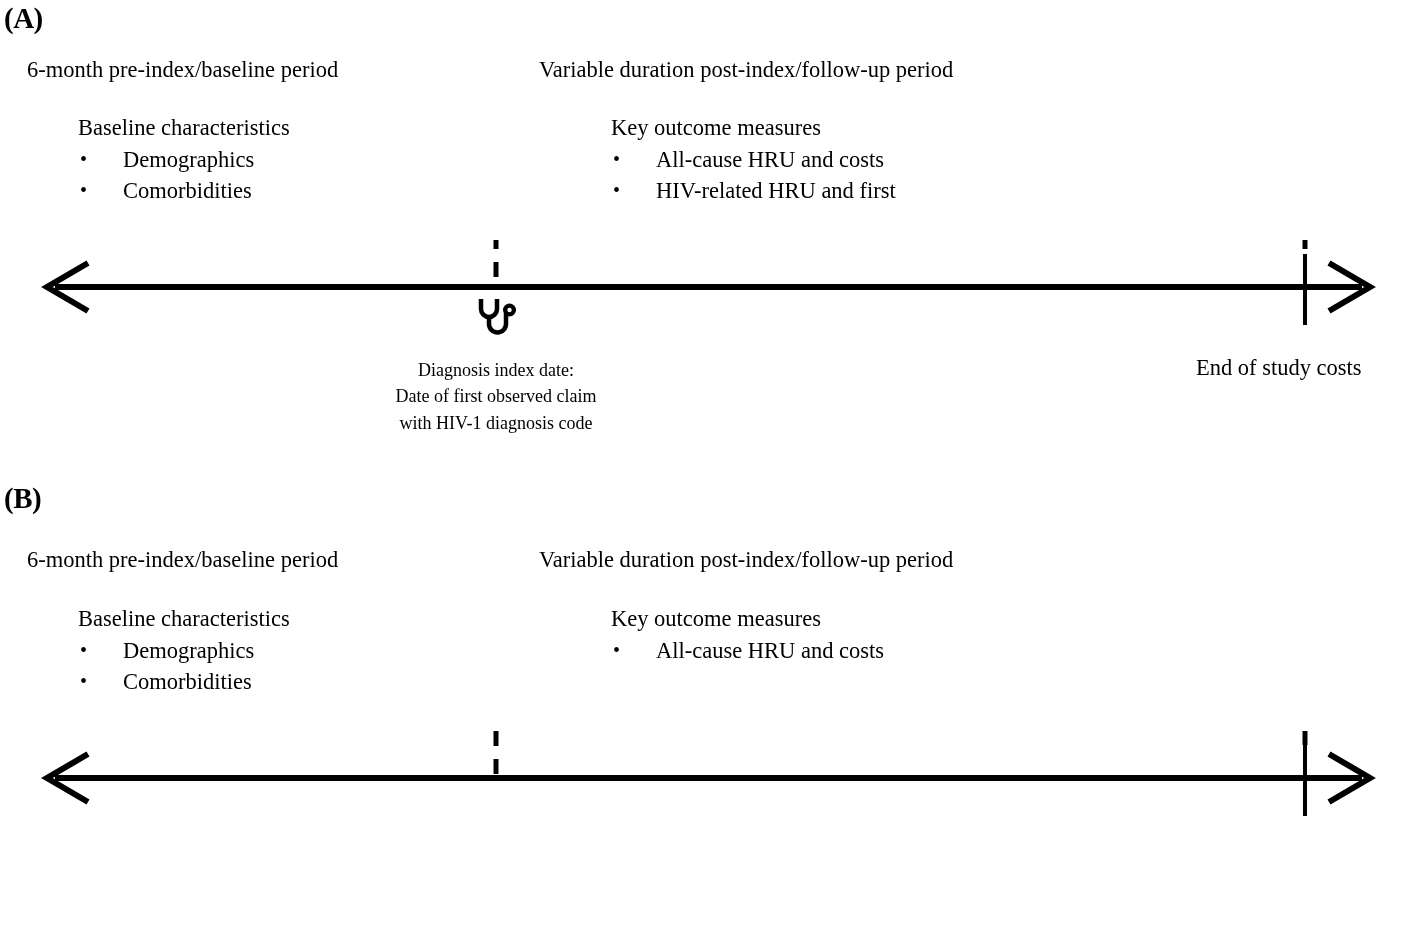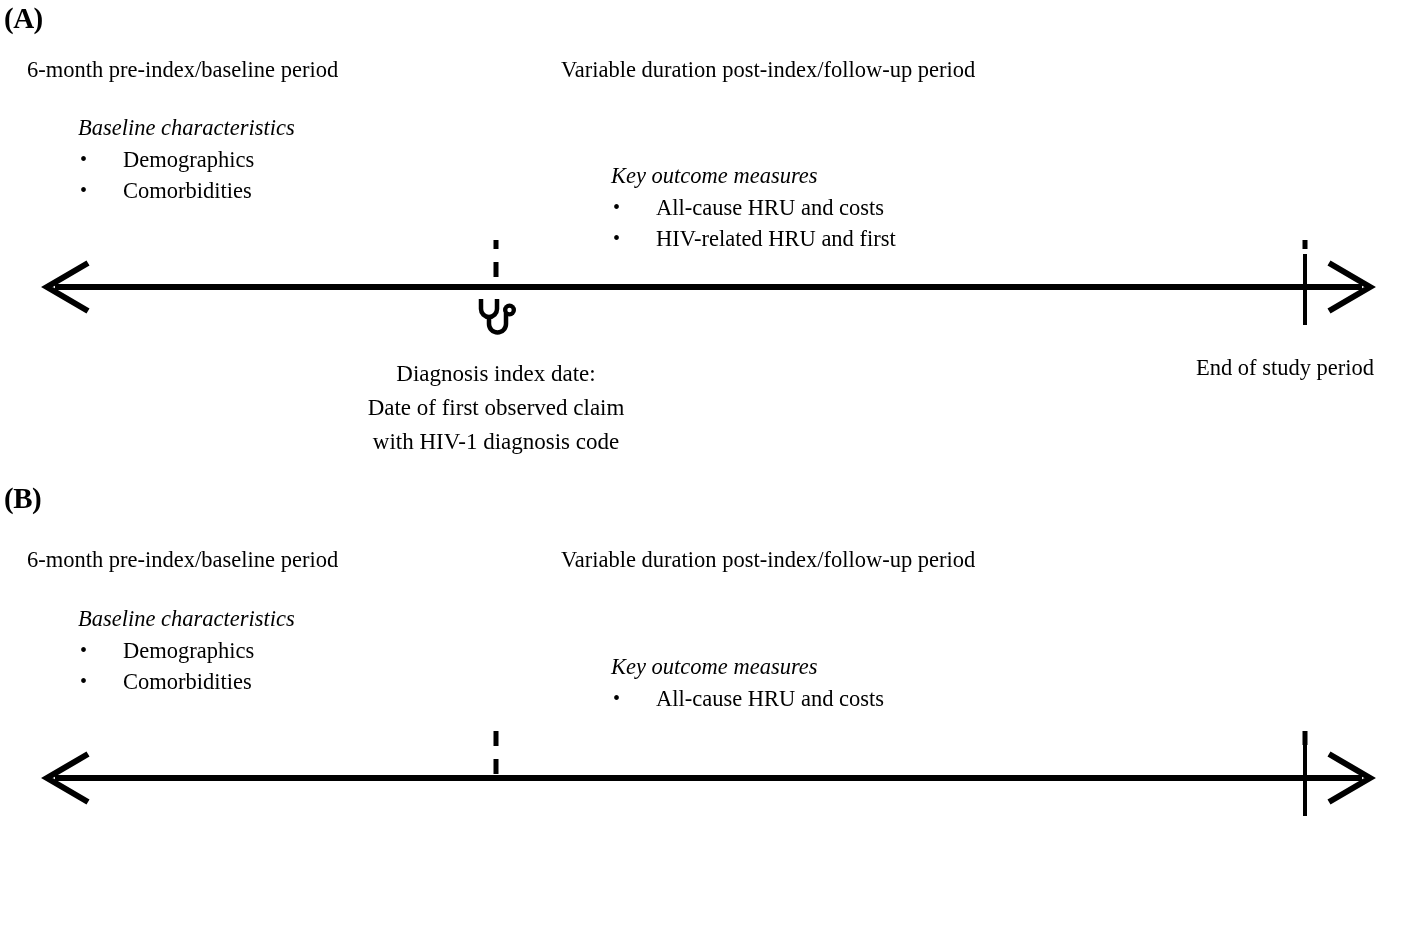--- a/index.html
+++ b/index.html
@@ -32,39 +32,39 @@
   #panel-b .panel-letter { top: 14px; }
 
   .period-heading {
     position: absolute;
     font-weight: normal;
     font-size: 22.5px;
     line-height: 1.1;
     white-space: nowrap;
   }
   .heading-left  { left: 27px; }
-  .heading-right { left: 561px; }
+  .heading-right { left: 539px; }
   #panel-a .heading-left, #panel-a .heading-right { top: 58px; }
   #panel-b .heading-left, #panel-b .heading-right { top: 78px; }
 
   .block {
     position: absolute;
     font-size: 22.5px;
     line-height: 1.0;
     white-space: nowrap;
   }
   .block-left  { left: 78px; }
-  .block-right { left: 611px; margin-top: 48px; }
+  .block-right { left: 611px; }
   #panel-a .block-left, #panel-a .block-right { top: 117px; }
   #panel-b .block-left, #panel-b .block-right { top: 608px; }
   #panel-b .block { position: absolute; }
   #panel-b .block-left  { top: 138px; }
   #panel-b .block-right { top: 138px; }
 
-  .block-title { margin: 0 0 5px 0; font-style: italic; }
+  .block-title { margin: 0 0 5px 0; }
   .bullet-list { list-style: none; margin: 0; padding: 0; }
   .bullet-item {
     position: relative;
     padding-left: 45px;
     margin-top: 9px;
     line-height: 1.0;
   }
   .bullet-item .bullet-dot {
     position: absolute;
     left: 2px;
@@ -83,21 +83,21 @@
   #panel-b .axis-svg { top: 261px; height: 110px; }
 
   .steth-wrap { position: absolute; }
   #panel-a .steth-wrap { left: 472px; top: 296px; }
 
   .index-caption {
     position: absolute;
     left: 236px;
     width: 520px;
     text-align: center;
-    font-size: 23px;
+    font-size: 18px;
     line-height: 1.47;
     white-space: pre-line;
   }
   #panel-a .index-caption { top: 357px; }
 
   .end-label {
     position: absolute;
     font-size: 22.5px;
     line-height: 1;
     white-space: nowrap;
@@ -162,21 +162,21 @@
       <path d="M17 21 L17 28 A8.5 8.5 0 0 0 34 28 L34 17" fill="none" stroke="#000" stroke-width="4.5" stroke-linecap="butt"></path>
       <circle cx="37.5" cy="14" r="6.5" fill="#000"></circle>
       <circle cx="37.5" cy="14" r="2.2" fill="#fff"></circle>
     </svg>
   </div>
 
   <div class="index-caption">Diagnosis index date:
 Date of first observed claim
 with HIV-1 diagnosis code</div>
 
-  <div class="end-label">End of study period</div>
+  <div class="end-label">End of study costs</div>
 </div>
 
 <div class="panel" id="panel-b">
 
   <div class="panel-letter">(B)</div>
 
   <div class="period-heading heading-left">6-month pre-index/baseline period</div>
 
   <div class="period-heading heading-right">Variable duration post-index/follow-up period</div>
 

